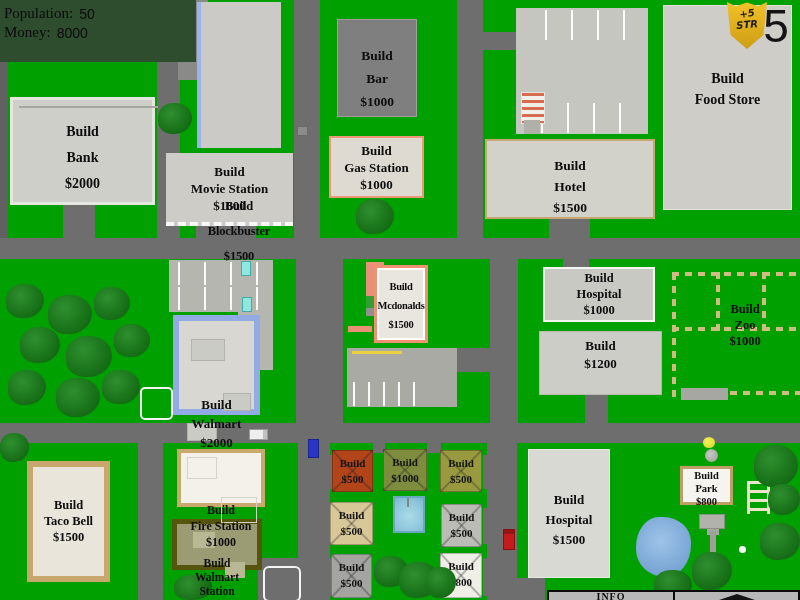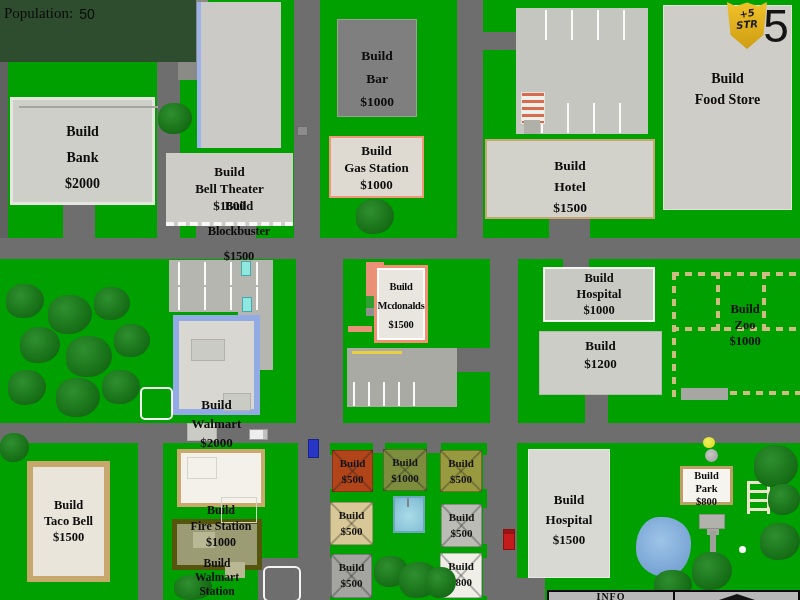--- a/index.html
+++ b/index.html
@@ -120,21 +120,21 @@
     <div style="padding-top:46px;font-size:12.5px;line-height:25px;letter-spacing:-.2px">
       <div>Build</div>
       <div>Blockbuster</div>
       <div>$1500</div>
     </div>
   </div>
 
   <div class="btn" style="left:166px;top:153px;width:127px;height:73px;background:#cdccc6;border-bottom:4px dashed #f8f8f8">
     <div style="padding-top:10px;font-size:13px;line-height:17px">
       <div>Build</div>
-      <div>Bell Theater</div>
+      <div>Movie Station</div>
       <div>$1600</div>
     </div>
   </div>
 
   <div class="btn" style="left:337px;top:19px;width:80px;height:98px;background:#7f7f7f;border:1px solid #a0a098">
     <div style="padding-top:24px;font-size:13.5px;line-height:23px">
       <div>Build</div>
       <div>Bar</div>
       <div>$1000</div>
     </div>
@@ -307,20 +307,24 @@
   <div class="deco" style="left:249px;top:429px;width:17px;height:9px;background:#eeeeee;border:1px solid #9a9a9a;box-shadow:inset -4px 0 0 #c0c0c0"></div>
   <div class="deco" style="left:308px;top:439px;width:9px;height:17px;background:#2836c8;border:1px solid #1a2488"></div>
   <div class="deco" style="left:503px;top:529px;width:10px;height:19px;background:#c41c1c;border:1px solid #8a1010;box-shadow:inset 0 4px 0 #9a1414"></div>
   <div class="deco" style="left:297px;top:126px;width:9px;height:8px;background:#8c8c8c;border:1px solid #6a6a6a"></div>
 
   <div class="abs" style="left:0;top:0;width:196px;height:62px;background:#2e4d2e;padding-top:3px;box-sizing:border-box">
     <div class="hud-row">
       <span class="hud-label">Population:</span>
       <span class="hud-value">50</span>
     </div>
+    <div class="hud-row">
+      <span class="hud-label">Money:</span>
+      <span class="hud-value">8000</span>
+    </div>
   </div>
 
   <div class="abs" style="left:727px;top:2px;width:40px;height:47px;background:linear-gradient(#f0c22a,#cf9d12);clip-path:polygon(0 0,22% 9%,50% 1%,78% 9%,100% 0,91% 70%,50% 100%,9% 70%);text-align:center;font-family:'DejaVu Sans',sans-serif;font-weight:bold;font-style:italic;font-size:10px;color:#1a1a1a">
     <div style="transform:rotate(-8deg);margin-top:6px">+5</div>
     <div style="transform:rotate(-5deg)">STR</div>
   </div>
   <div class="abs" style="left:760px;top:0px;width:32px;height:52px;font-family:'Liberation Sans',sans-serif;font-size:46px;line-height:52px;color:#141414;text-align:center">5</div>
 
 
   <div class="abs" style="left:547px;top:590px;width:253px;height:14px;background:#b8b8b8;border:2px solid #0a0a0a;box-sizing:border-box;display:flex">

